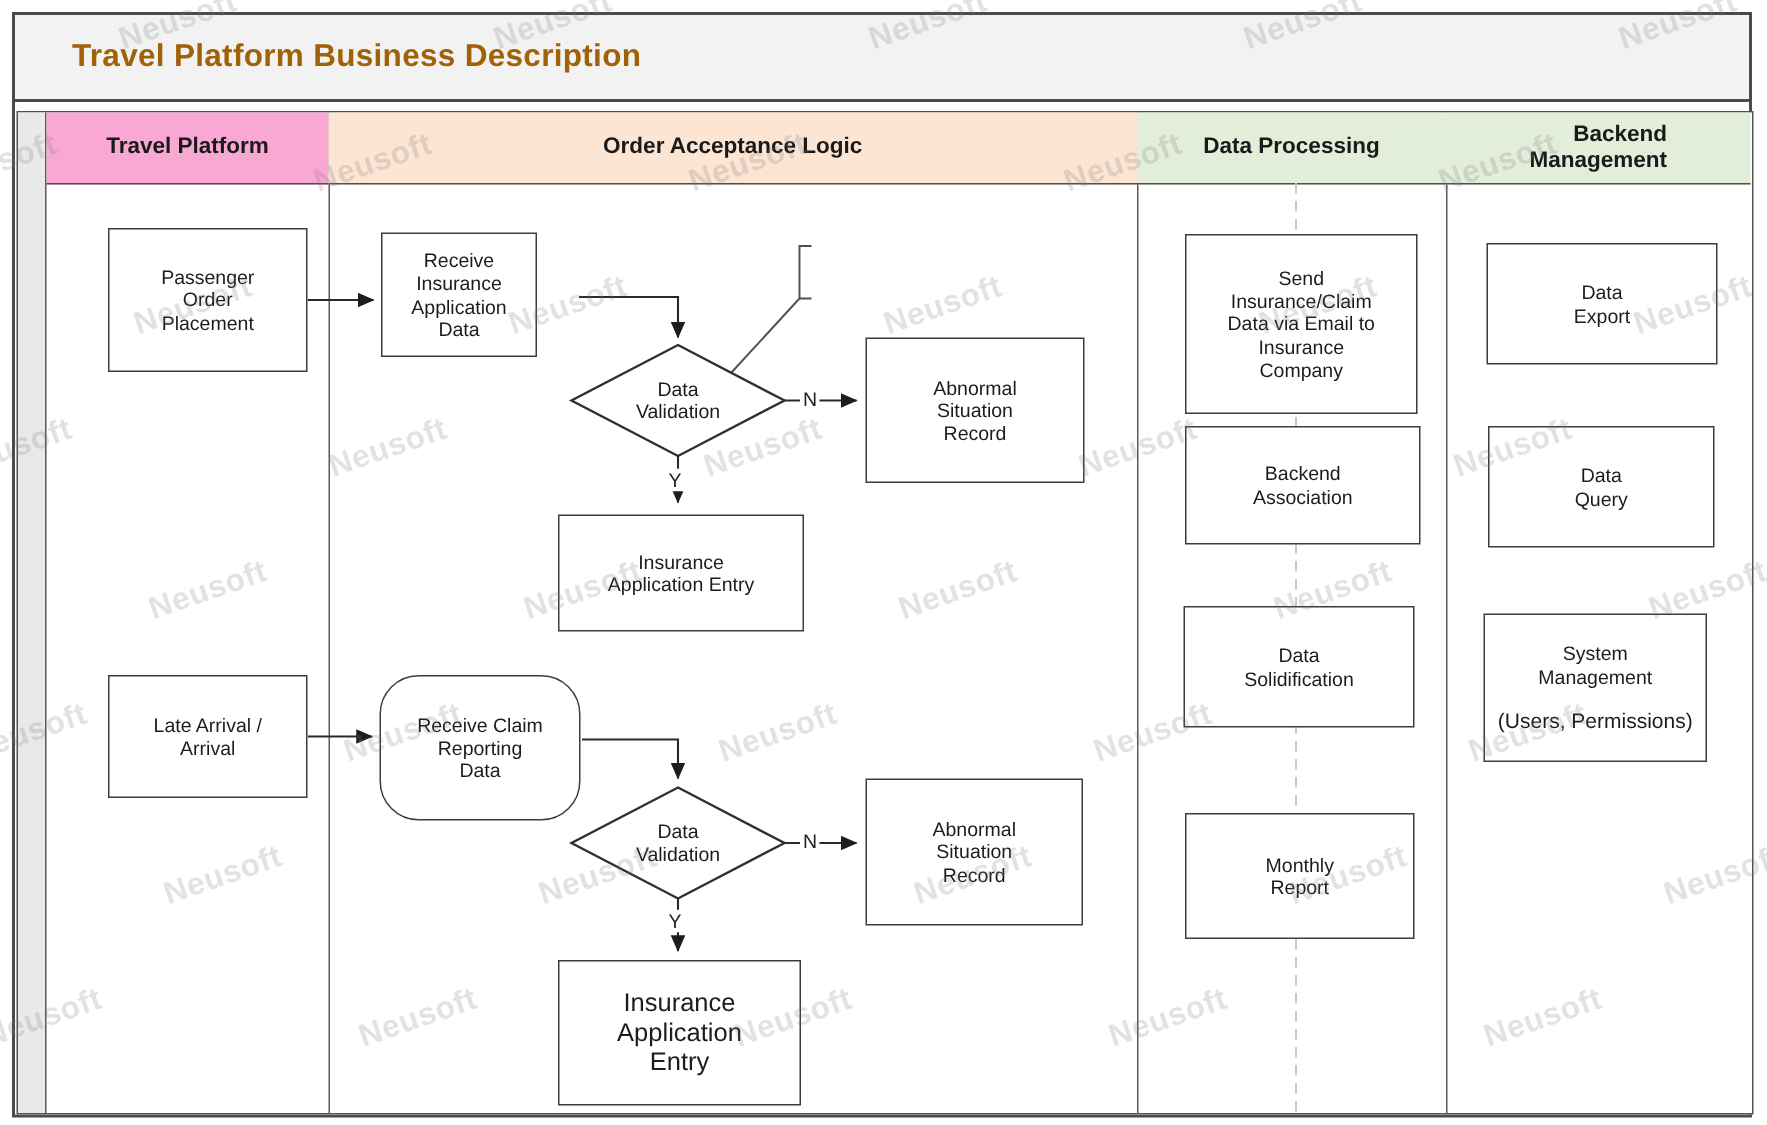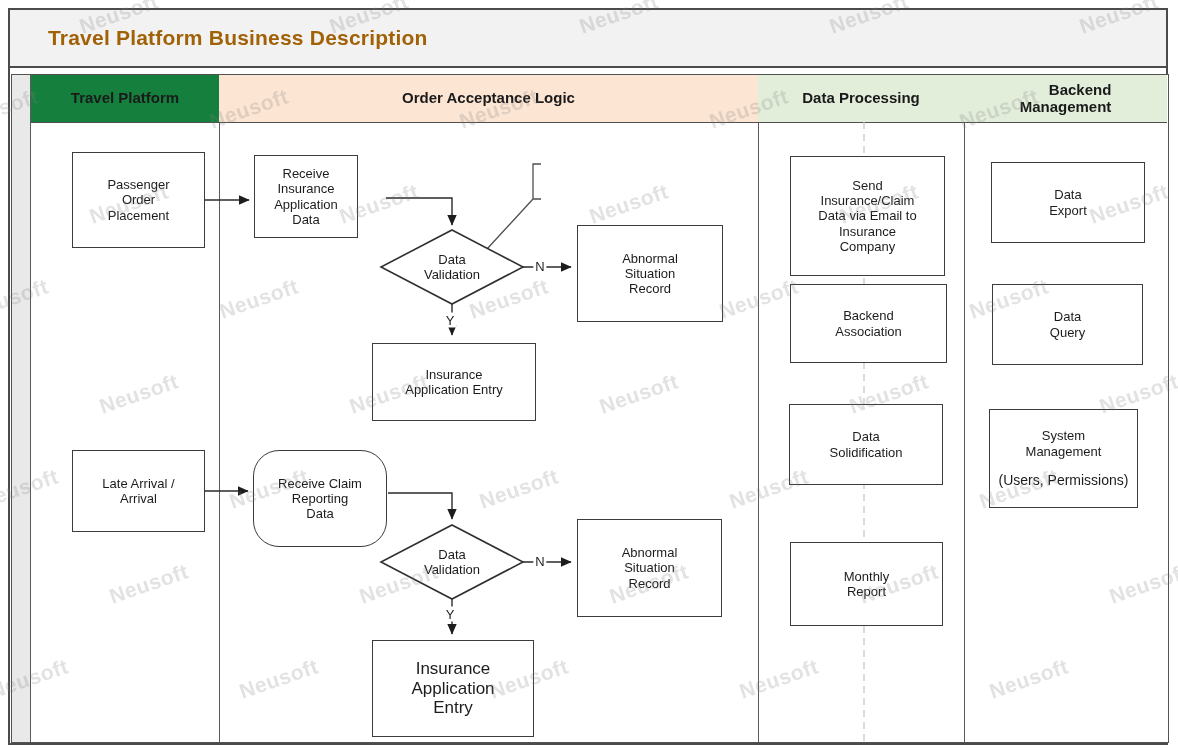--- a/index.html
+++ b/index.html
@@ -49,21 +49,21 @@
   <div class="title-band">
     <div class="t">Travel Platform Business Description</div>
   </div>
   <div class="frame"></div>
 
   <div class="lane-table">
     <div class="strip"></div>
     <div class="vline" style="left:207px"></div>
     <div class="vline" style="left:746px"></div>
     <div class="vline" style="left:952px"></div>
-    <div class="hdr" style="left:19px;width:188px;background:#15803d;">Travel Platform</div>
+    <div class="hdr" style="left:19px;width:188px;background:#f9a8d4;">Travel Platform</div>
     <div class="hdr" style="left:207px;width:539px;background:#fce5d3;">Order Acceptance Logic</div>
     <div class="hdr" style="left:746px;width:206px;background:#e3eeda;">Data Processing</div>
     <div class="hdr" style="left:952px;width:203px;background:#e3eeda;text-align:right;">Backend
 Management</div>
   </div>
 
   <svg class="overlay" width="1178" height="750">
     <defs>
       <marker id="arr" markerWidth="9" markerHeight="8" refX="7.5" refY="3.5" orient="auto">
         <path d="M0,0 L8,3.5 L0,7 Z" fill="#1d1d1d"></path>

